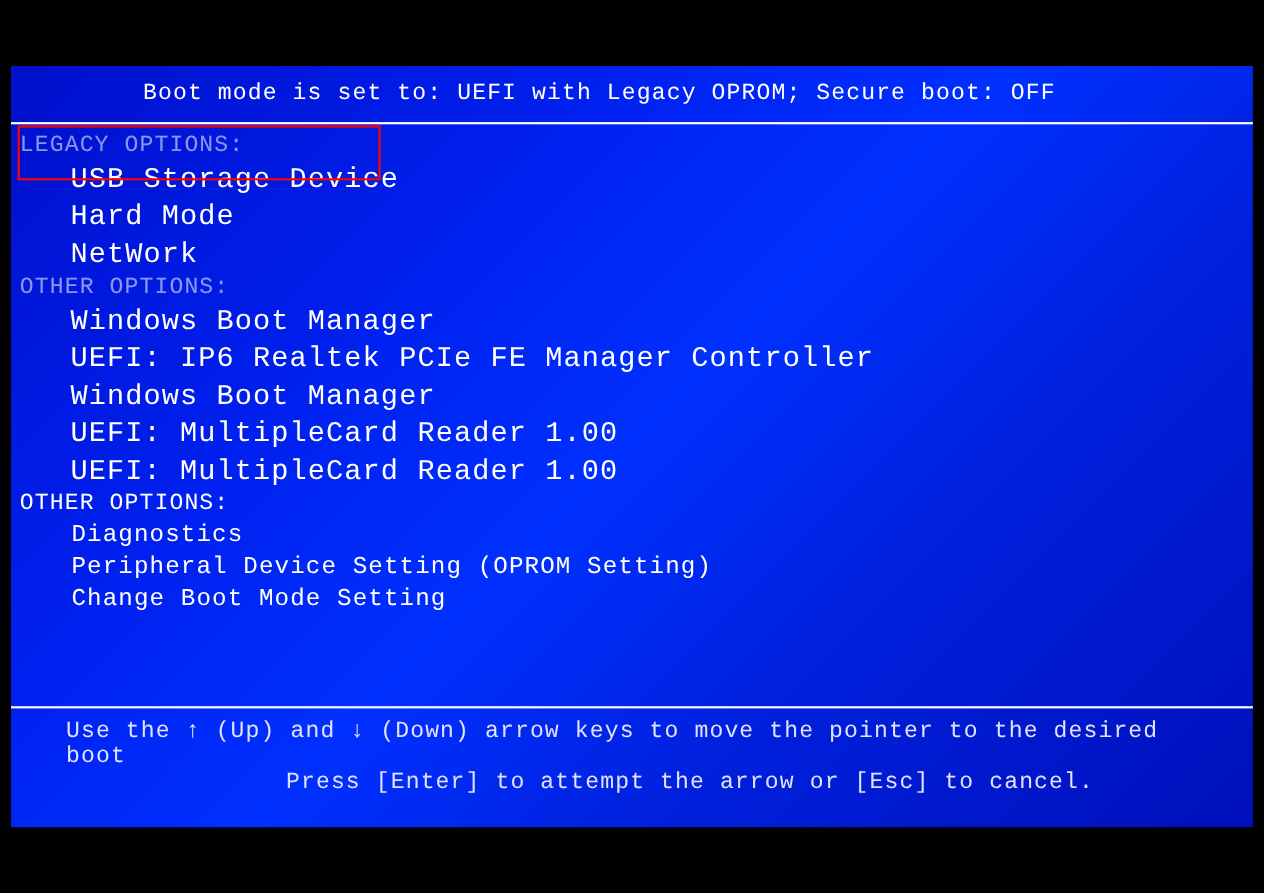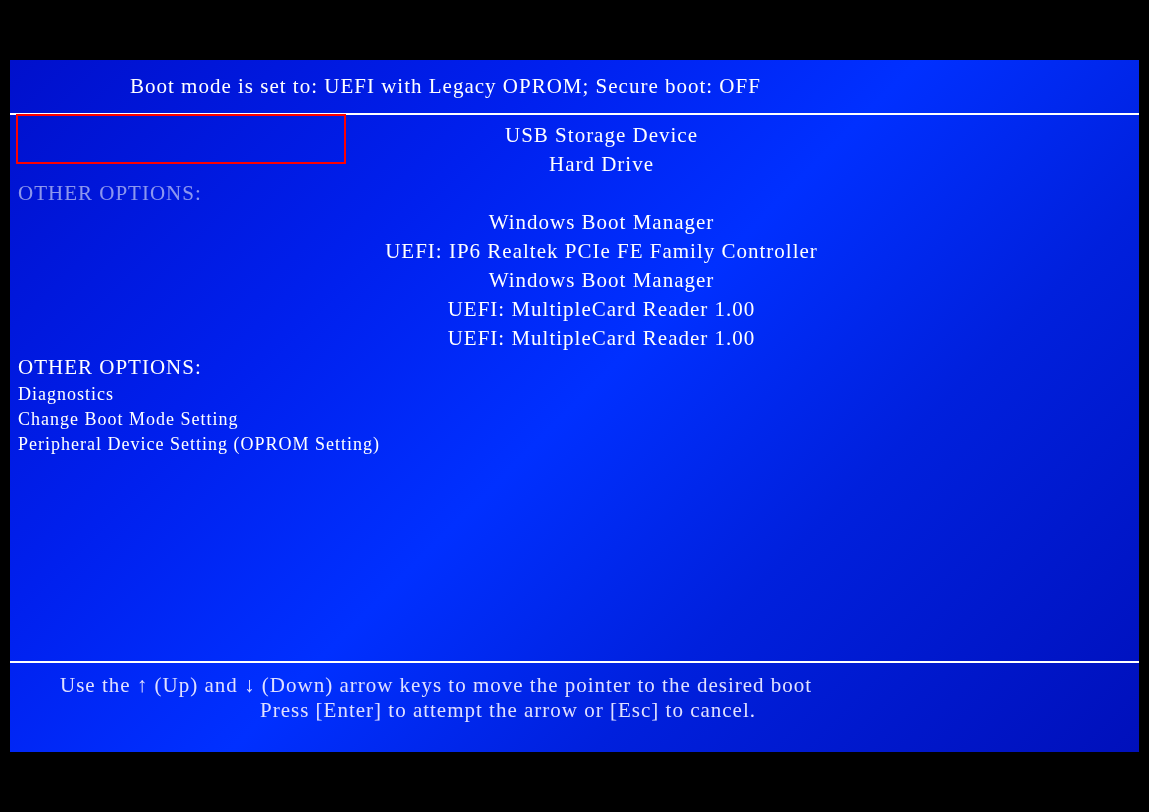--- a/index.html
+++ b/index.html
@@ -1,19 +1,18 @@
 <!DOCTYPE html>
 <html><head>
   <meta charset="utf-8">
   <style>
     * {
       margin: 0;
       padding: 0;
       box-sizing: border-box;
-      font-family: Liberation Serif, serif;
     }
     body {
       background: #000;
       width: 1149px;
       height: 812px;
       font-family: 'Courier New', monospace;
       overflow: hidden;
       position: relative;
     }
     .screen {
@@ -40,32 +39,32 @@
       color: #fff;
       font-size: 21px;
       padding: 2px 0 2px 8px;
       letter-spacing: 1px;
     }
     .faded {
       opacity: 0.55;
     }
     .item {
       color: #fff;
-      font-size: 21px;
+      font-size: 26px;
       padding: 2px 0 2px 54px;
       letter-spacing: 1px;
       cursor: pointer;
-      text-align: center;
     }
     .item-noindent {
       color: #fff;
-      font-size: 18px;
+      font-size: 22px;
       padding: 2px 0 2px 8px;
       letter-spacing: 1px;
       cursor: pointer;
+      margin-left: 47px;
     }
     .highlight-box {
       position: absolute;
       border: 2px solid #ff0000;
       pointer-events: none;
     }
     .footer {
       position: absolute;
       bottom: 11px;
       left: 0;
@@ -90,34 +89,36 @@
 <body>
 
 <div class="screen">
 
   <div class="header">
     <span>Boot mode is set to: UEFI with Legacy OPROM; Secure boot: OFF</span>
   </div>
 
   <div class="body-area">
 
+    <div class="section-header faded">LEGACY OPTIONS:</div>
     <div class="item">USB Storage Device</div>
-    <div class="item">Hard Drive</div>
+    <div class="item">Hard Mode</div>
+    <div class="item">NetWork</div>
 
     <div class="section-header faded">OTHER OPTIONS:</div>
     <div class="item">Windows Boot Manager</div>
-    <div class="item">UEFI: IP6 Realtek PCIe FE Family Controller</div>
+    <div class="item">UEFI: IP6 Realtek PCIe FE Manager Controller</div>
     <div class="item">Windows Boot Manager</div>
     <div class="item">UEFI: MultipleCard Reader 1.00</div>
     <div class="item">UEFI: MultipleCard Reader 1.00</div>
 
     <div class="section-header">OTHER OPTIONS:</div>
     <div class="item-noindent">Diagnostics</div>
+    <div class="item-noindent">Peripheral Device Setting (OPROM Setting)</div>
     <div class="item-noindent">Change Boot Mode Setting</div>
-    <div class="item-noindent">Peripheral Device Setting (OPROM Setting)</div>
 
   </div>
 
   <div class="footer">
     <div class="footer-line1">
       <span>Use the </span><span class="arrow">↑ (Up)</span><span> and </span><span class="arrow">↓ (Down)</span><span> arrow keys to move the pointer to the desired boot</span>
     </div>
     <div class="footer-line2">Press [Enter] to attempt the arrow or [Esc] to cancel.</div>
   </div>
 

